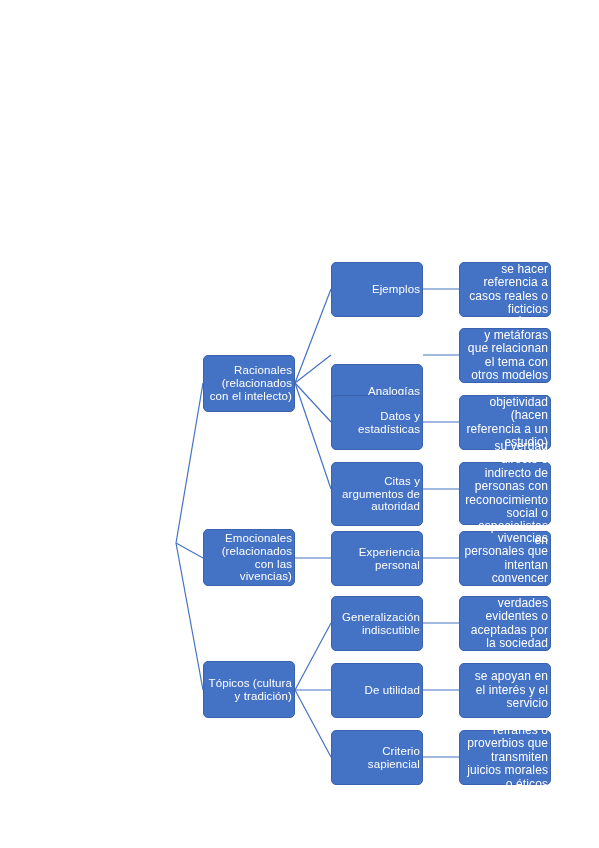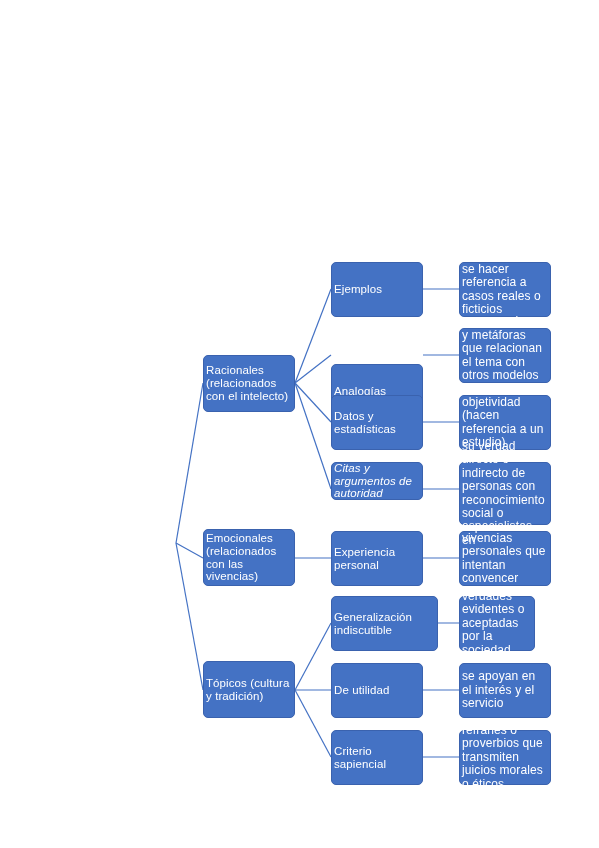--- a/index.html
+++ b/index.html
@@ -30,21 +30,21 @@
   .node {
     position: absolute;
     box-sizing: border-box;
     background: #4472C4;
     border: 1px solid #3A62AE;
     border-radius: 5px;
     color: #ffffff;
     display: flex;
     align-items: center;
     justify-content: center;
-    text-align: left;
+    text-align: right;
     line-height: 1.12;
     letter-spacing: 0.1px;
     overflow: visible;
   }
   .node .txt {
     display: block;
     width: 100%;
     padding: 0 2px;
     box-sizing: border-box;
   }
@@ -111,27 +111,27 @@
 
   <div class="node level-leaf" style="left:331px; top:262px; width:92px; height:55px;">
     <span class="txt">Ejemplos</span>
   </div>
   <div class="node level-leaf" style="left:331px; top:328px; width:92px; height:55px;margin-top:36px;">
     <span class="txt">Analogías</span>
   </div>
   <div class="node level-leaf" style="left:331px; top:395px; width:92px; height:55px;">
     <span class="txt">Datos y estadísticas</span>
   </div>
-  <div class="node level-leaf" style="left:331px; top:462px; width:92px; height:38px;font-style:italic;">
+  <div class="node level-leaf" style="left:331px; top:462px; width:92px; height:64px;">
     <span class="txt">Citas y argumentos de autoridad</span>
   </div>
   <div class="node level-leaf" style="left:331px; top:531px; width:92px; height:55px;">
     <span class="txt">Experiencia personal</span>
   </div>
-  <div class="node level-leaf" style="left:331px; top:596px; width:107px; height:55px;">
+  <div class="node level-leaf" style="left:331px; top:596px; width:92px; height:55px;">
     <span class="txt">Generalización indiscutible</span>
   </div>
   <div class="node level-leaf" style="left:331px; top:730px; width:92px; height:55px;">
     <span class="txt">Criterio sapiencial</span>
   </div>
   <div class="node level-leaf" style="left:331px; top:663px; width:92px; height:55px;">
     <span class="txt">De utilidad</span>
   </div>
 
   <div class="node level-desc" style="left:459px; top:262px; width:92px; height:55px;">
@@ -142,21 +142,21 @@
   </div>
   <div class="node level-desc" style="left:459px; top:395px; width:92px; height:55px;">
     <span class="txt">objetividad (hacen referencia a un estudio)</span>
   </div>
   <div class="node level-desc" style="left:459px; top:462px; width:92px; height:63px;">
     <span class="txt">su verdad directo o indirecto de personas con reconocimiento social o especialistas en</span>
   </div>
   <div class="node level-desc" style="left:459px; top:531px; width:92px; height:55px;">
     <span class="txt">vivencias personales que intentan convencer</span>
   </div>
-  <div class="node level-desc" style="left:459px; top:596px; width:76px; height:55px;">
+  <div class="node level-desc" style="left:459px; top:596px; width:92px; height:55px;">
     <span class="txt">verdades evidentes o aceptadas por la sociedad</span>
   </div>
   <div class="node level-desc" style="left:459px; top:663px; width:92px; height:55px;">
     <span class="txt">se apoyan en el interés y el servicio</span>
   </div>
   <div class="node level-desc" style="left:459px; top:730px; width:92px; height:55px;">
     <span class="txt">refranes o proverbios que transmiten juicios morales o éticos</span>
   </div>
 
 </div>

